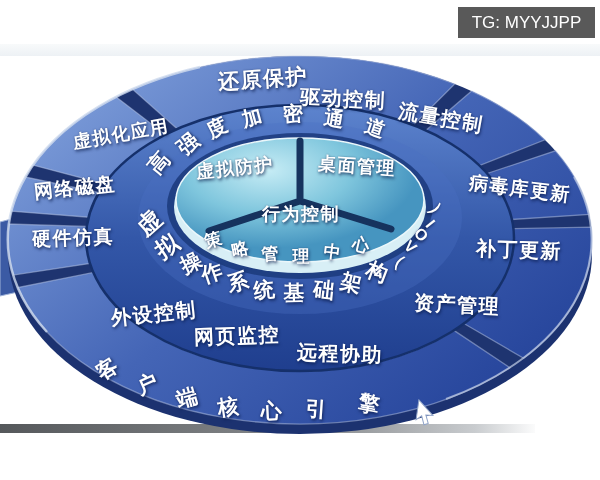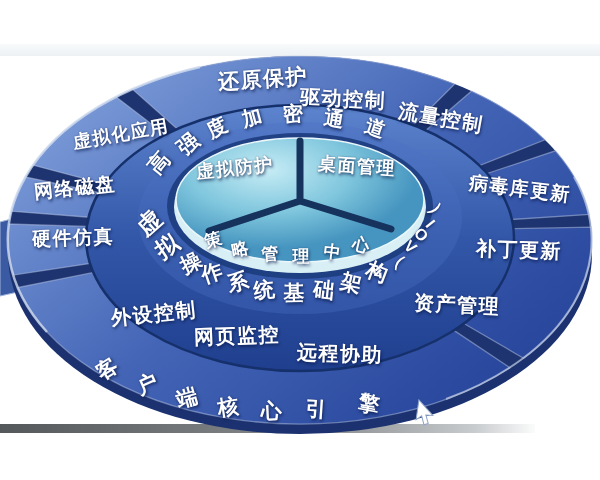--- a/index.html
+++ b/index.html
@@ -87,20 +87,21 @@
   <div class="lbl" style="--x:457px;--y:305px;--r:3deg;--s:20px">资产管理</div>
   <div class="lbl" style="--x:340px;--y:354px;--r:2deg;--s:20px">远程协助</div>
   <div class="lbl" style="--x:237px;--y:336px;--r:-2deg;--s:20px">网页监控</div>
   <div class="lbl" style="--x:154px;--y:314px;--r:-6deg;--s:20px">外设控制</div>
   <div class="lbl" style="--x:73px;--y:238px;--r:-2deg;--s:19px">硬件仿真</div>
   <div class="lbl" style="--x:75px;--y:188px;--r:-6deg;--s:19px">网络磁盘</div>
   <div class="lbl" style="--x:121px;--y:134px;--r:-10deg;--s:18px">虚拟化应用</div>
 
   <div class="lbl" style="--x:235px;--y:168px;--r:-6deg;--s:18px">虚拟防护</div>
   <div class="lbl" style="--x:357px;--y:166px;--r:4deg;--s:18px">桌面管理</div>
+  <div class="lbl" style="--x:301px;--y:214px;--r:0deg;--s:18px">行为控制</div>
 
   <div class="arc">
       <span style="left: 159px; top: 163px; font-size: 21px; transform: translate(-50%, -50%) rotate(-50deg);">高</span>
       <span style="left: 188px; top: 144px; font-size: 21px; transform: translate(-50%, -50%) rotate(-38deg);">强</span>
       <span style="left: 217px; top: 128px; font-size: 20px; transform: translate(-50%, -50%) rotate(-27deg);">度</span>
       <span style="left: 252px; top: 118px; font-size: 20px; transform: translate(-50%, -50%) rotate(-15deg);">加</span>
       <span style="left: 293px; top: 114px; font-size: 20px; transform: translate(-50%, -50%) rotate(-3deg);">密</span>
       <span style="left: 334px; top: 119px; font-size: 20px; transform: translate(-50%, -50%) rotate(9deg);">通</span>
       <span style="left: 375px; top: 128px; font-size: 20px; transform: translate(-50%, -50%) rotate(19deg);">道</span>
     </div>
@@ -136,14 +137,17 @@
       <span style="left: 228px; top: 407px; font-size: 21px; transform: translate(-50%, -50%) rotate(-9deg);">核</span>
       <span style="left: 271px; top: 411px; font-size: 21px; transform: translate(-50%, -50%) rotate(-3deg);">心</span>
       <span style="left: 316px; top: 409px; font-size: 21px; transform: translate(-50%, -50%) rotate(4deg);">引</span>
       <span style="left: 369px; top: 404px; font-size: 21px; transform: translate(-50%, -50%) rotate(11deg);">擎</span>
     </div>
 
   <svg class="cursor" viewBox="0 0 24 28">
     <path d="M3,1 L3,21 L8,16.5 L11.5,25 L15.5,23 L12,15 L19,14.5 Z" fill="#ffffff" stroke="#8fa3c8" stroke-width="1"></path>
   </svg>
 
+  <div class="badge-top">
+    <span>TG: MYYJJPP</span>
+  </div>
 
 </div>
 
 </body></html>

